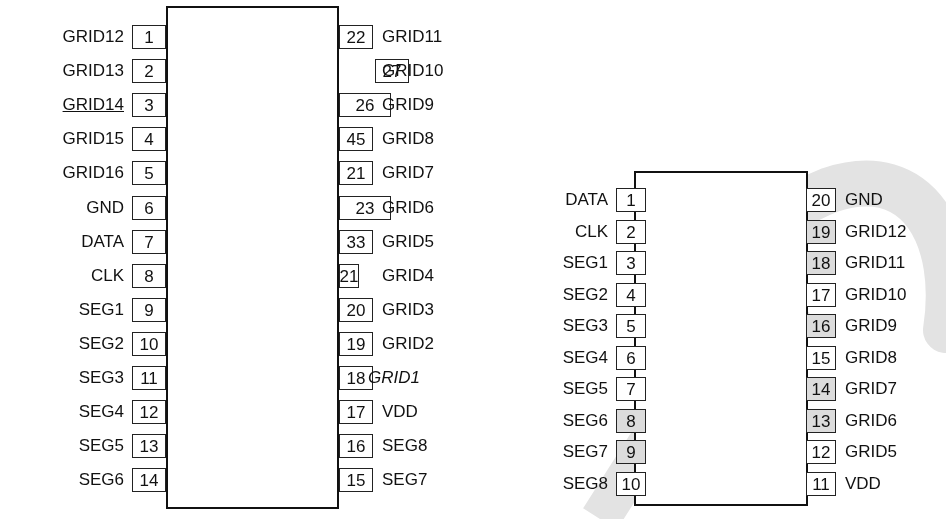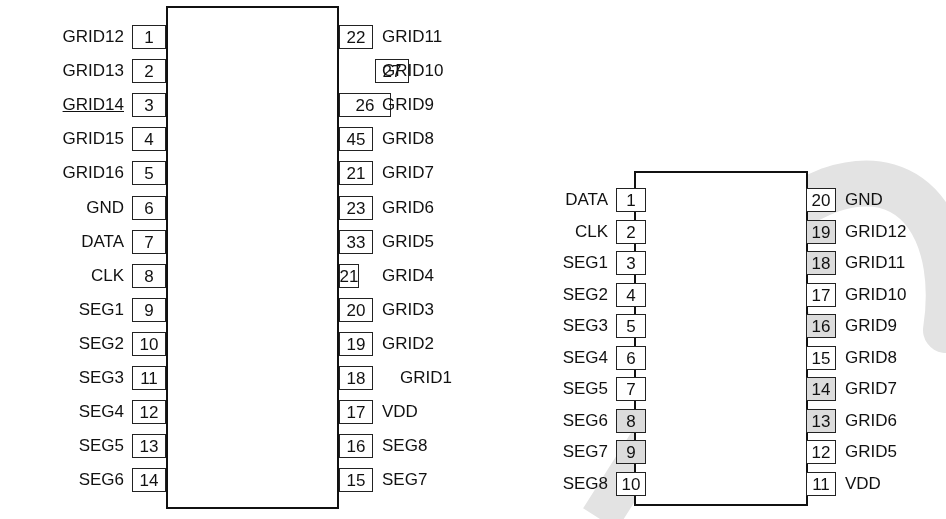--- a/index.html
+++ b/index.html
@@ -95,42 +95,42 @@
     </div>
     <div class="pin right" style="left: 0px; top: 127px;">
       <div class="pin-box" style="left: 339px; width: 34px;">45</div>
       <div class="pin-label" style="left: 382px; width: 110px;">GRID8</div>
     </div>
     <div class="pin right" style="left: 0px; top: 161px;">
       <div class="pin-box" style="left: 339px; width: 34px;">21</div>
       <div class="pin-label" style="left: 382px; width: 110px;">GRID7</div>
     </div>
     <div class="pin right" style="left: 0px; top: 196px;">
-      <div class="pin-box" style="left: 339px; width: 34px;">23</div>
+      <div class="pin-box" style="left: 339px; width: 52px;">23</div>
       <div class="pin-label" style="left: 382px; width: 110px;">GRID6</div>
     </div>
     <div class="pin right" style="left: 0px; top: 230px;">
       <div class="pin-box" style="left: 339px; width: 34px;">33</div>
       <div class="pin-label" style="left: 382px; width: 110px;">GRID5</div>
     </div>
     <div class="pin right" style="left: 0px; top: 264px;">
       <div class="pin-box" style="left: 339px; width: 20px;">21</div>
       <div class="pin-label" style="left: 382px; width: 110px;">GRID4</div>
     </div>
     <div class="pin right" style="left: 0px; top: 298px;">
       <div class="pin-box" style="left: 339px; width: 34px;">20</div>
       <div class="pin-label" style="left: 382px; width: 110px;">GRID3</div>
     </div>
     <div class="pin right" style="left: 0px; top: 332px;">
       <div class="pin-box" style="left: 339px; width: 34px;">19</div>
       <div class="pin-label" style="left: 382px; width: 110px;">GRID2</div>
     </div>
     <div class="pin right" style="left: 0px; top: 366px;">
       <div class="pin-box" style="left: 339px; width: 34px;">18</div>
-      <div class="pin-label" style="left: 400px; width: 110px;">GRID1</div>
+      <div class="pin-label" style="left: 368px; width: 110px; font-style: italic;">GRID1</div>
     </div>
     <div class="pin right" style="left: 0px; top: 400px;">
       <div class="pin-box" style="left: 339px; width: 34px;">17</div>
       <div class="pin-label" style="left: 382px; width: 110px;">VDD</div>
     </div>
     <div class="pin right" style="left: 0px; top: 434px;">
       <div class="pin-box" style="left: 339px; width: 34px;">16</div>
       <div class="pin-label" style="left: 382px; width: 110px;">SEG8</div>
     </div>
     <div class="pin right" style="left: 0px; top: 468px;">

